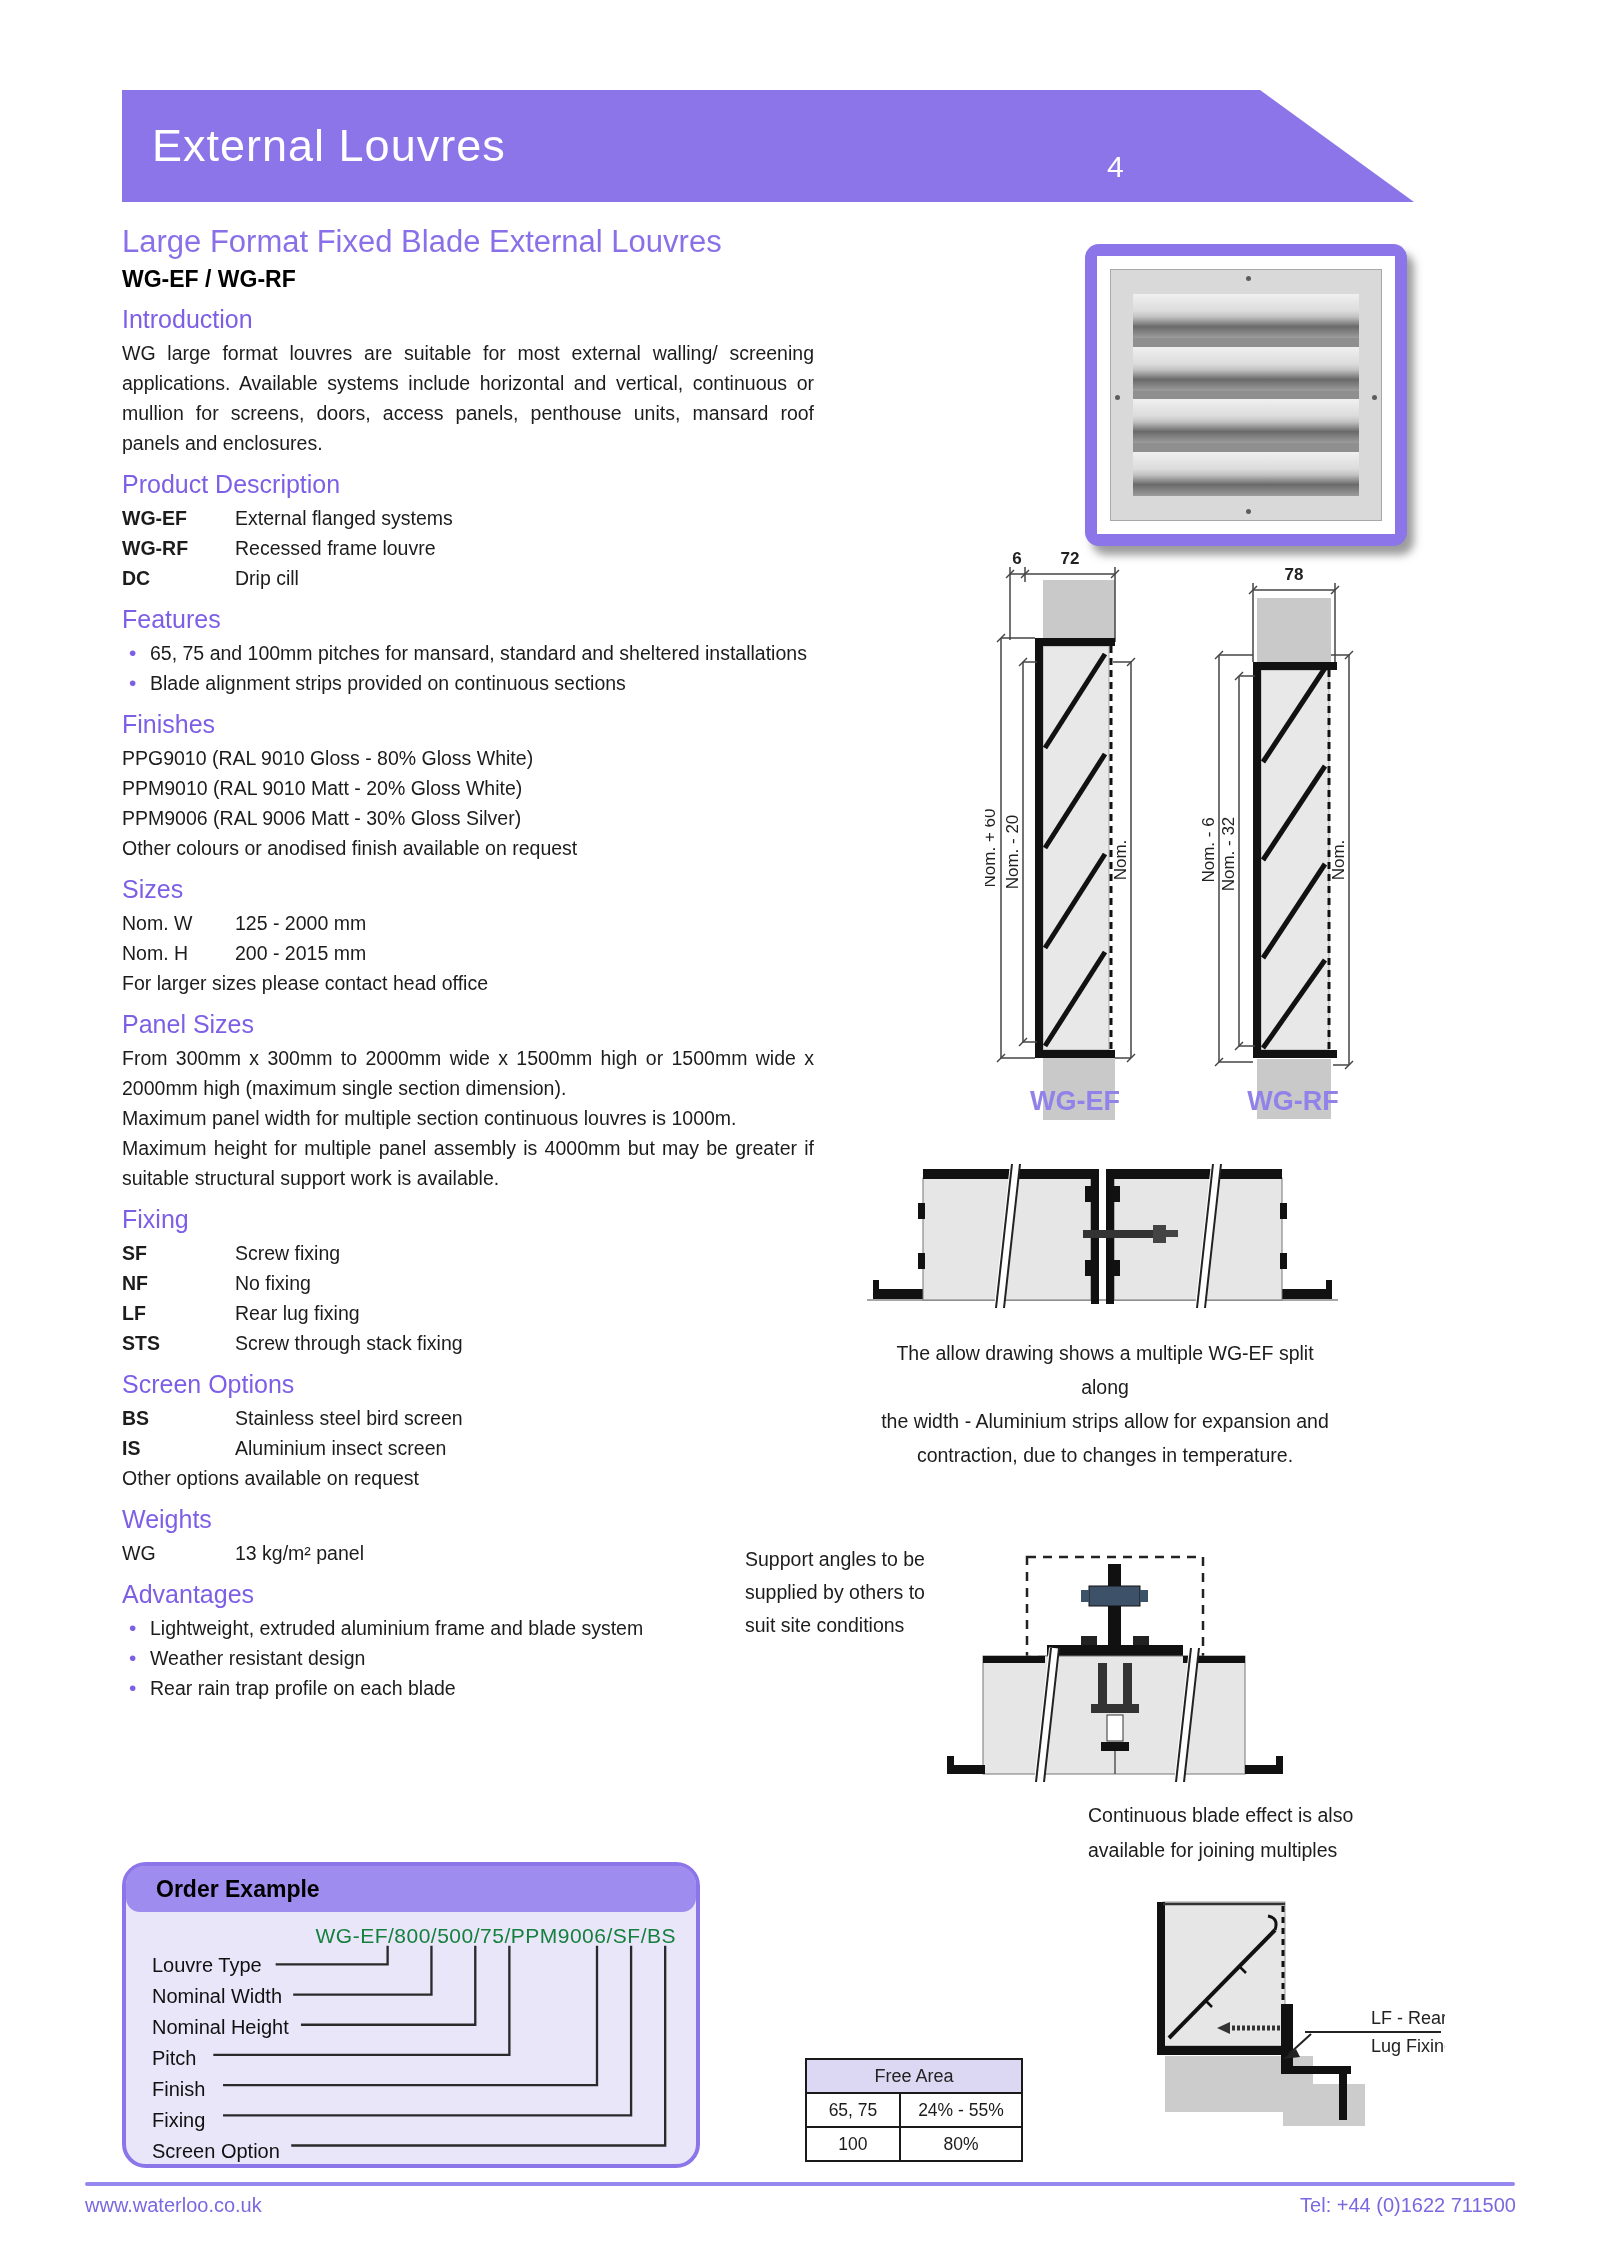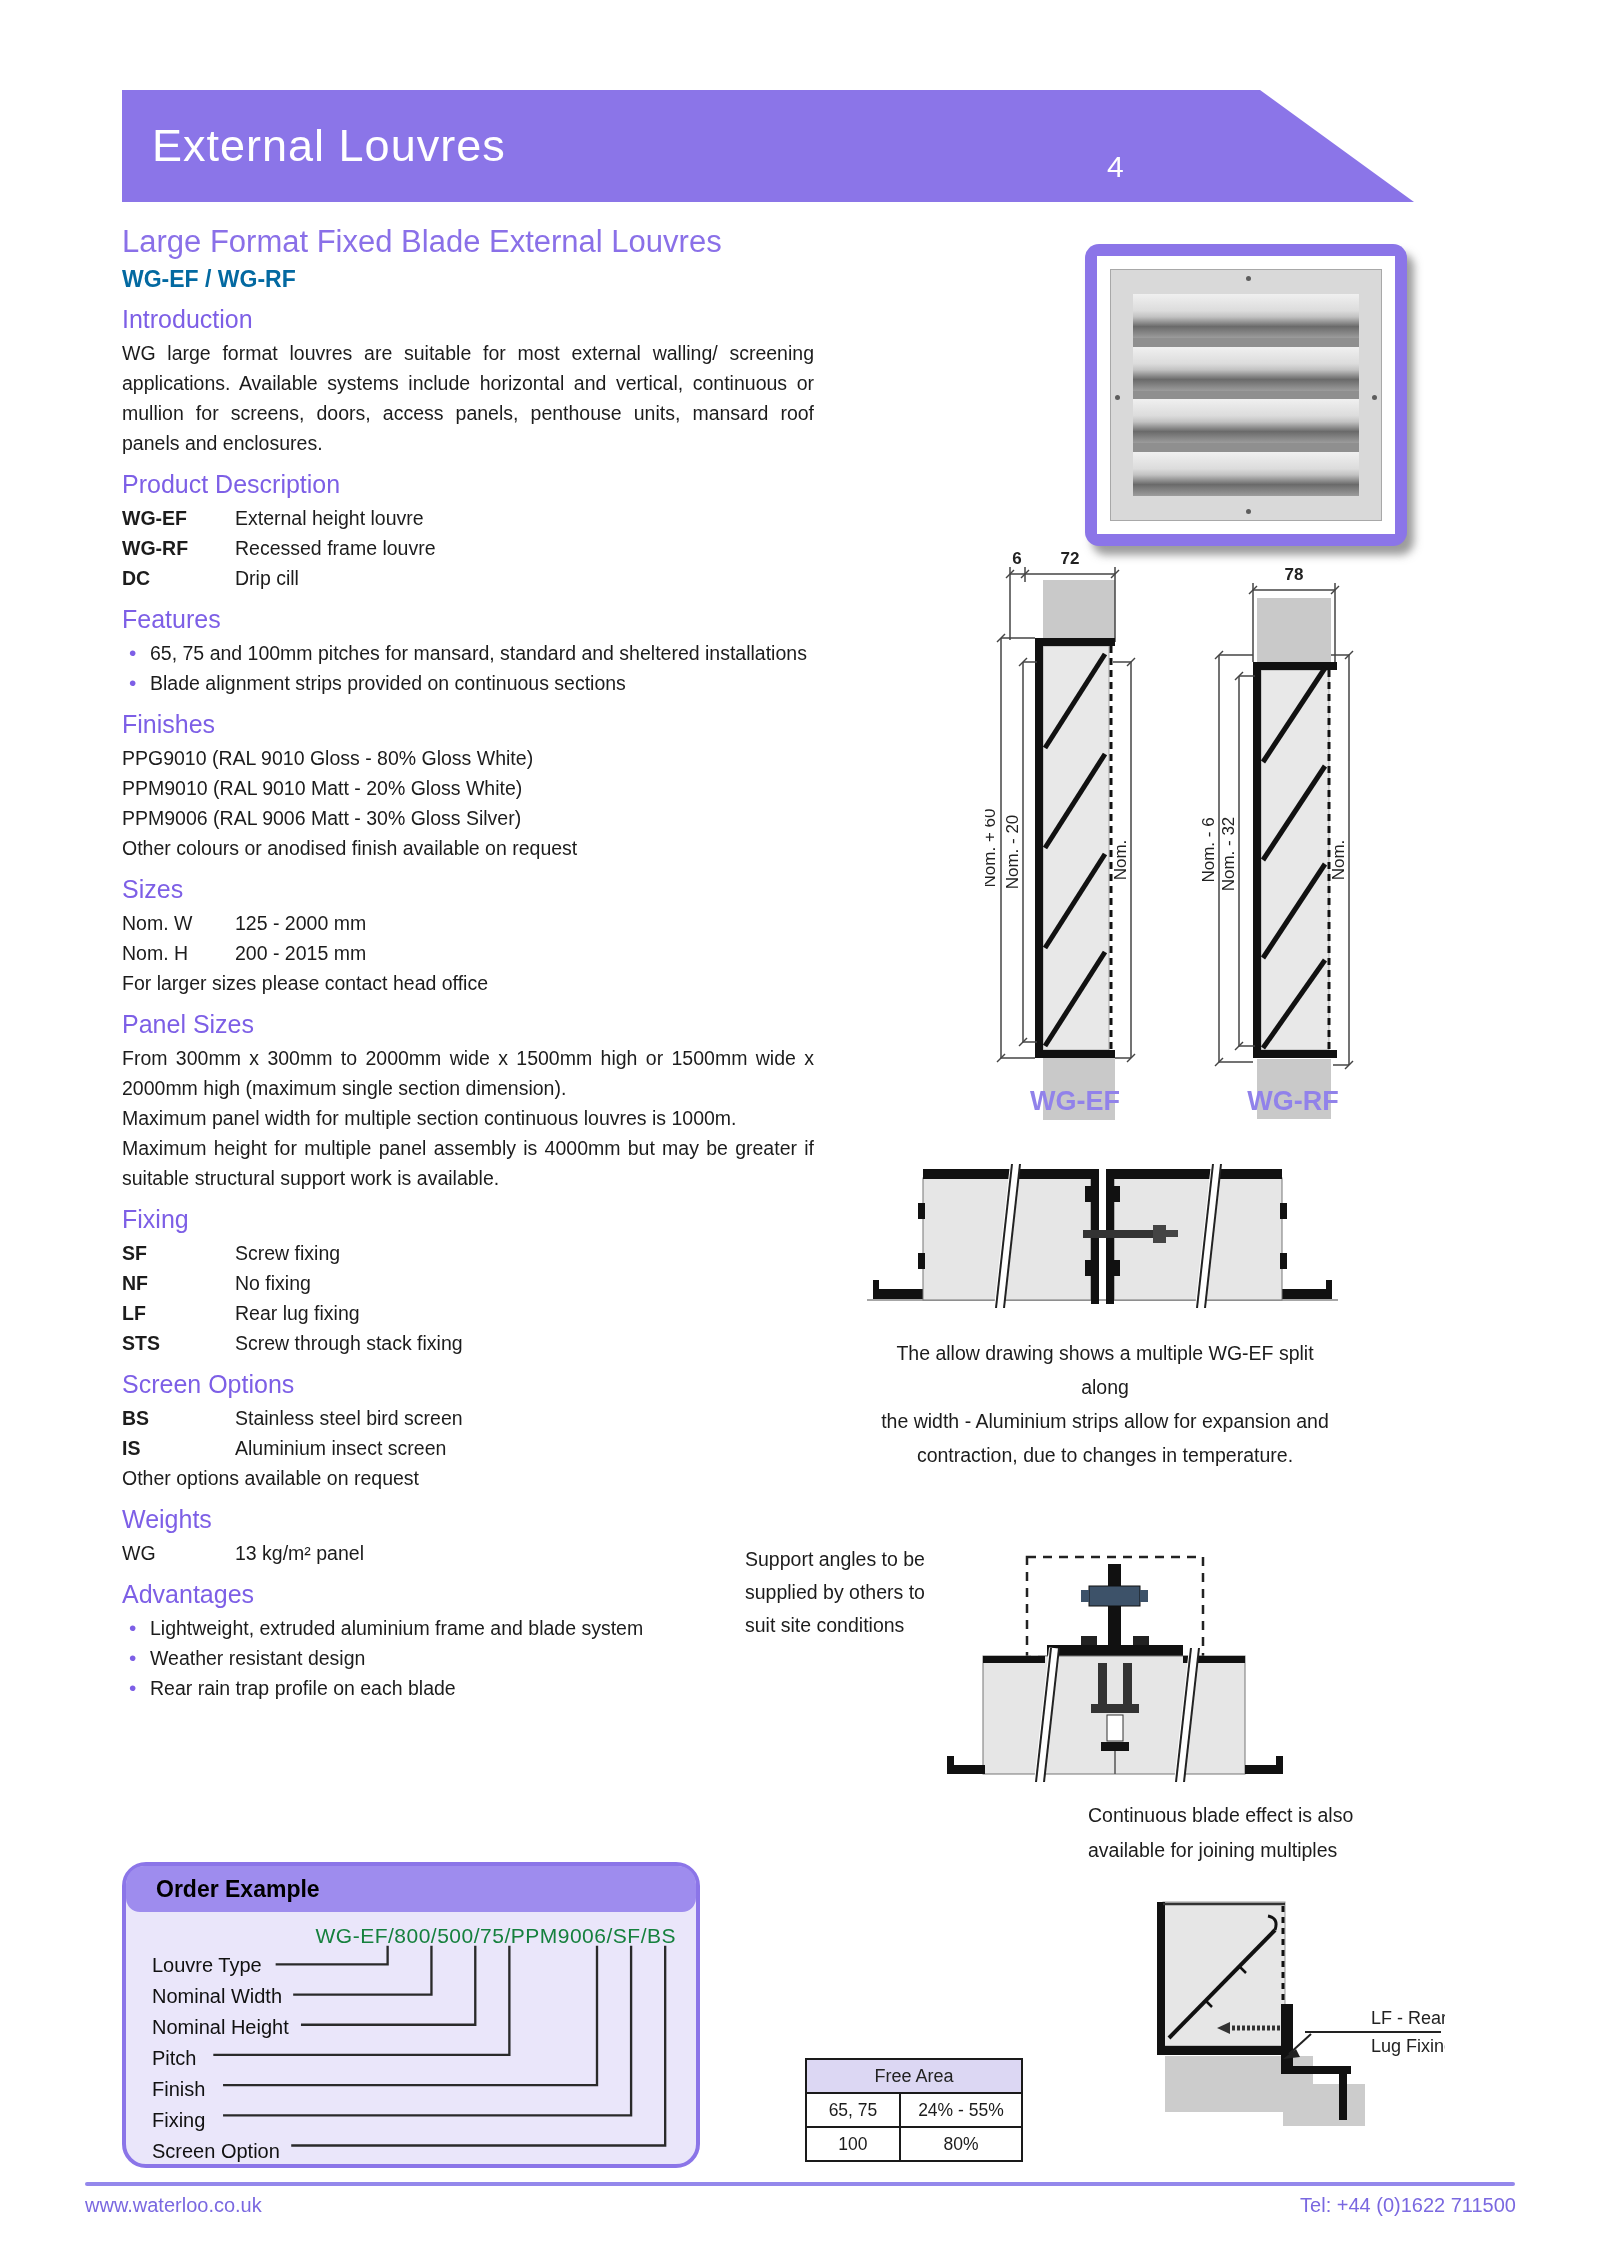--- a/index.html
+++ b/index.html
@@ -10,21 +10,21 @@
   
   #banner { position:absolute; left:122px; top:90px; width:1292px; height:112px;
     background:#8b75e8; clip-path:polygon(0 0, 1138px 0, 1292px 112px, 0 112px); }
   #banner .banner-title { position:absolute; left:30px; top:50%; transform:translateY(-50%);
     color:#fff; font-size:45px; letter-spacing:1px; }
   #banner .page-num { position:absolute; left:985px; top:60px; color:#fff; font-size:30px; }
 
   
   #left-col { position:absolute; left:122px; top:224px; width:692px; }
   .doc-title { font-size:31px; line-height:36px; color:#8a70e8; font-weight:400; margin-bottom:5px; }
-  .doc-subtitle { font-size:23px; line-height:28px; font-weight:bold; color:#0369a1; margin-bottom:6px; }
+  .doc-subtitle { font-size:23px; line-height:28px; font-weight:bold; color:#000000; margin-bottom:6px; }
   .sec-h { font-size:25px; line-height:28px; color:#7d5fe6; margin:12px 0 5px; font-weight:400; }
   .body-text { font-size:19.5px; line-height:30px; text-align:justify; }
   .plain { font-size:19.5px; line-height:30px; }
   .def-row { display:flex; font-size:19.5px; line-height:30px; }
   .def-term { width:113px; flex:none; font-weight:bold; }
   ul.blist { list-style:none; }
   ul.blist li { position:relative; padding-left:28px; font-size:19.5px; line-height:30px; }
   ul.blist li::before { content:"\2022"; position:absolute; left:7px; color:#7d5fe6; font-size:21px; }
 
   
@@ -95,21 +95,21 @@
   <div id="left-col">
     <div class="doc-title">Large Format Fixed Blade External Louvres</div>
     <div class="doc-subtitle">WG-EF / WG-RF</div>
 
     <div class="sec-h">Introduction</div>
     <p class="body-text">WG large format louvres are suitable for most external walling/ screening applications. Available systems include horizontal and vertical, continuous or mullion for screens, doors, access panels, penthouse units, mansard roof panels and enclosures.</p>
 
     <div class="sec-h">Product Description</div>
     <div class="def-row">
       <span class="def-term">WG-EF</span>
-      <span>External height louvre</span>
+      <span>External flanged systems</span>
     </div>
     <div class="def-row">
       <span class="def-term">WG-RF</span>
       <span>Recessed frame louvre</span>
     </div>
     <div class="def-row">
       <span class="def-term">DC</span>
       <span>Drip cill</span>
     </div>
 

